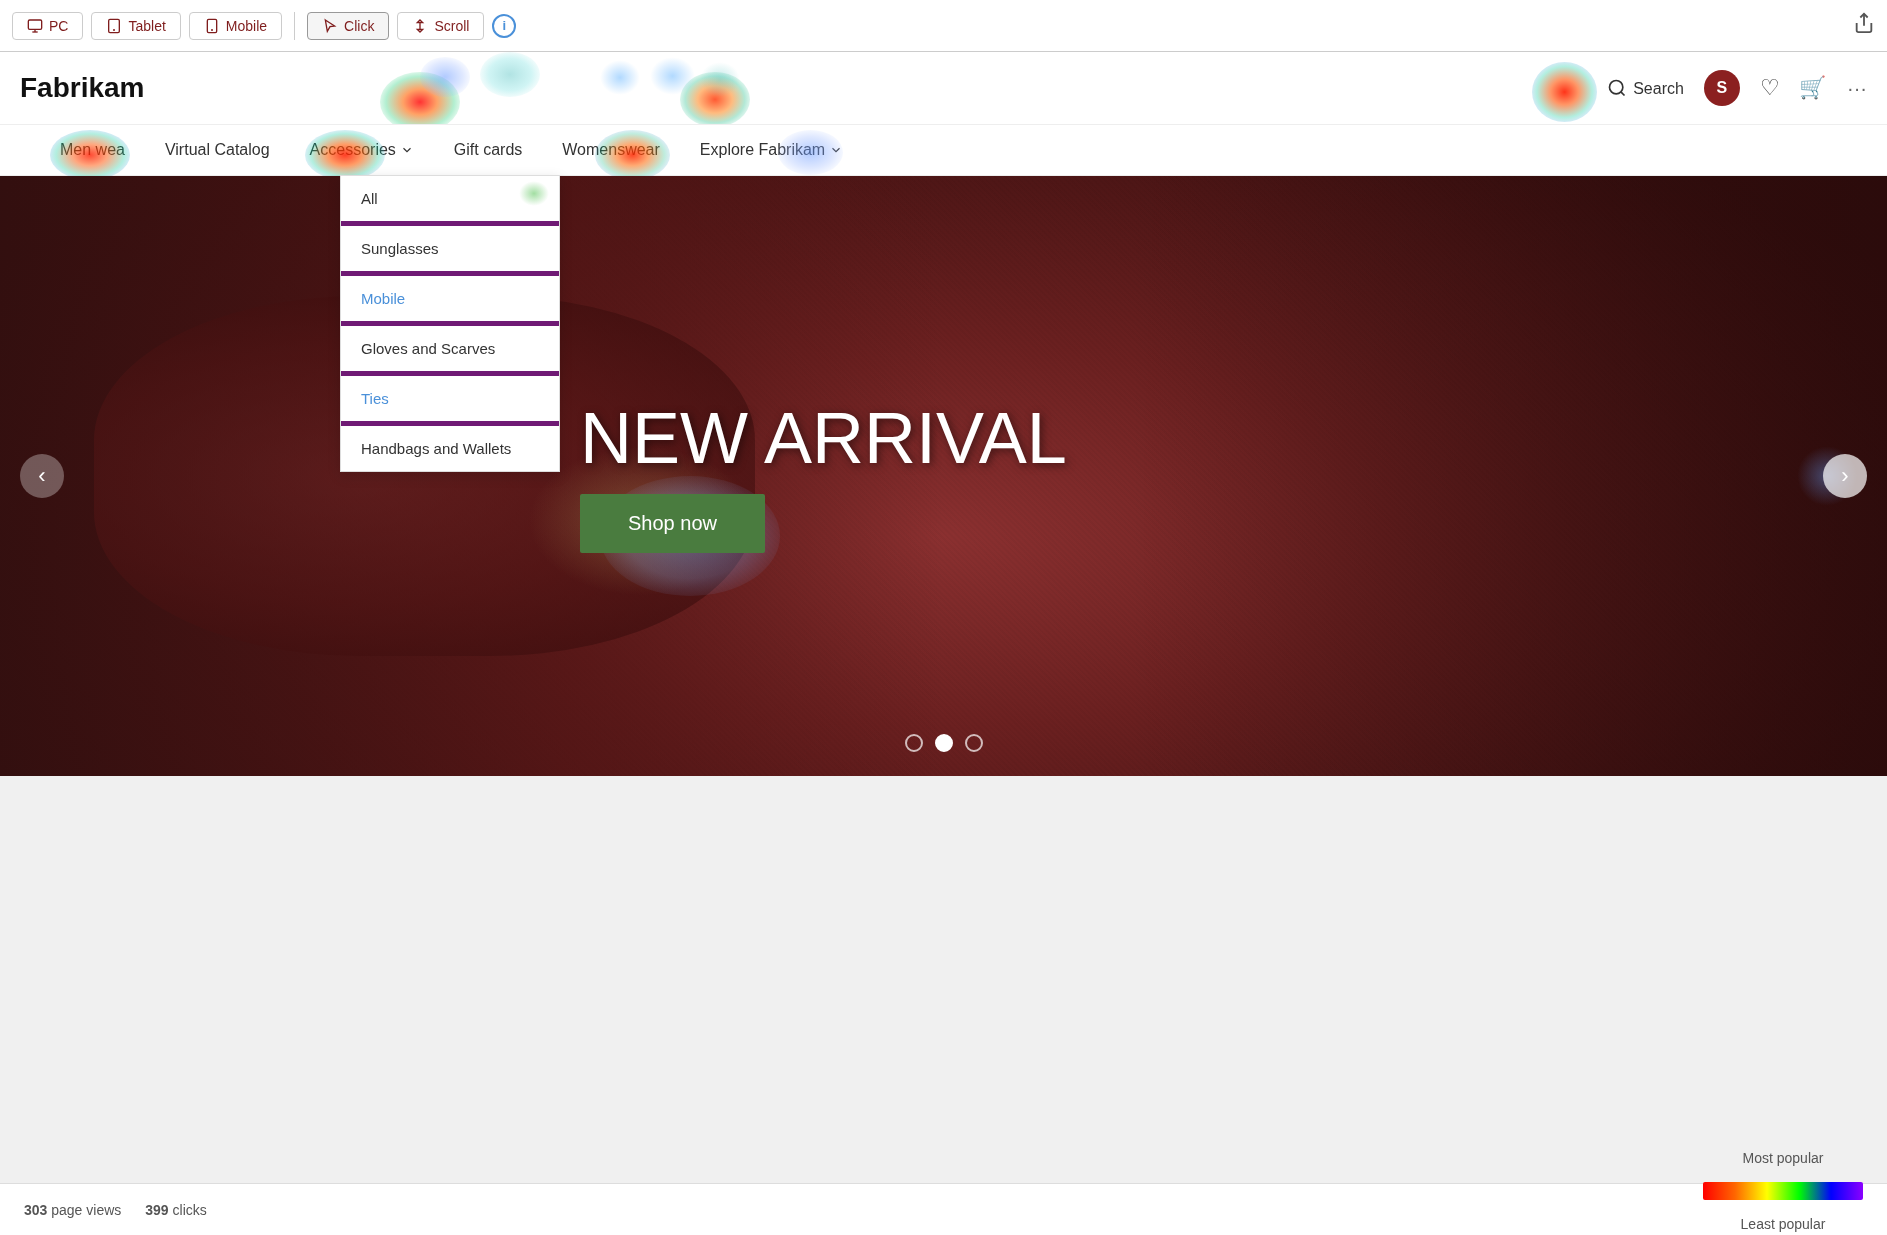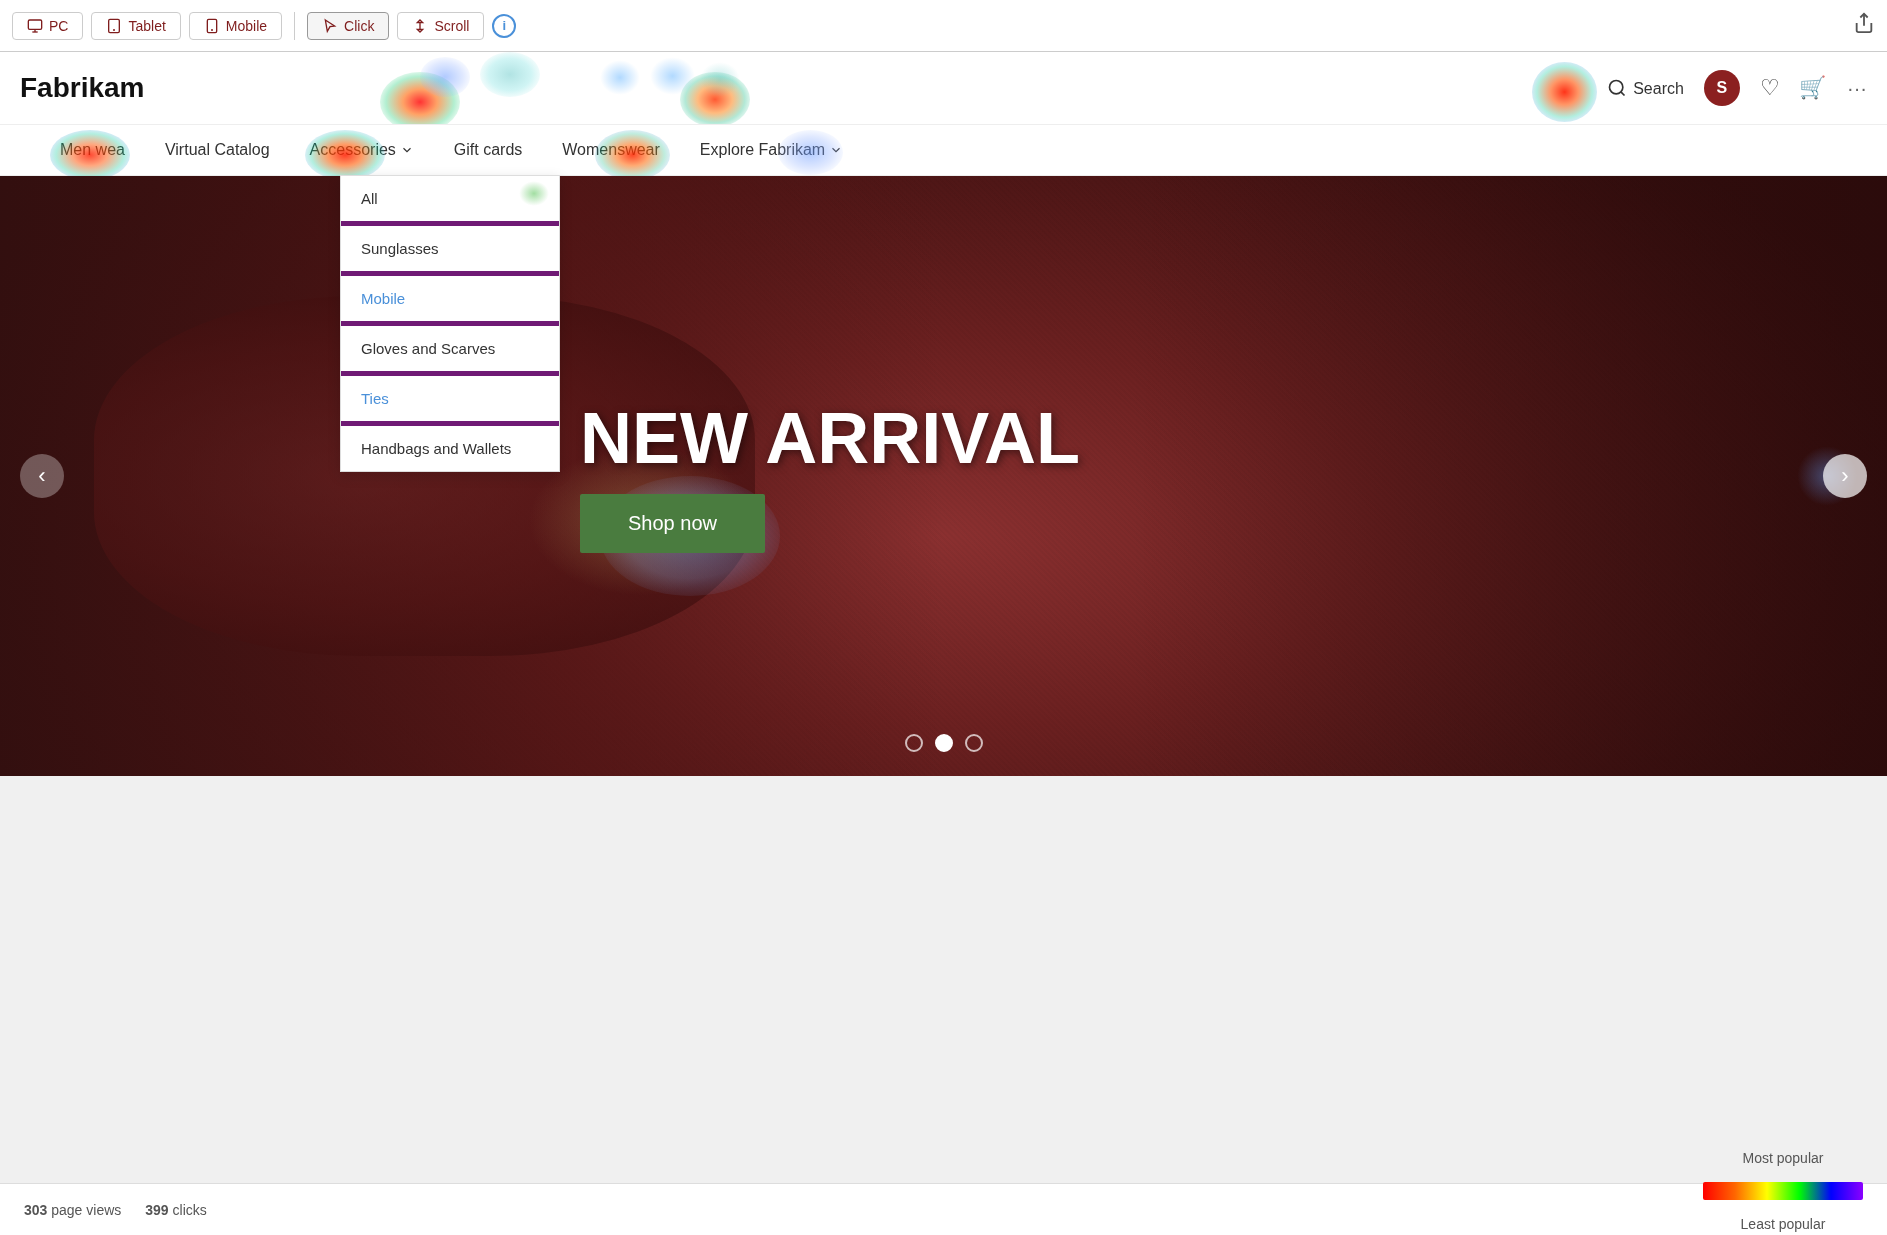--- a/index.html
+++ b/index.html
@@ -145,21 +145,21 @@
       );
     }
     .hero-content {
       position: relative;
       z-index: 10;
       padding: 60px 80px;
       color: #fff;
     }
     .hero-title {
       font-size: 72px;
-      font-weight: bold;
+      font-weight: normal;
       color: #fff;
       line-height: 1.1;
       text-shadow: 2px 2px 8px rgba(0,0,0,0.5);
       margin-bottom: 16px;
     }
     .hero-subtitle {
       font-size: 18px;
       color: rgba(255,255,255,0.9);
       margin-bottom: 36px;
       max-width: 500px;

